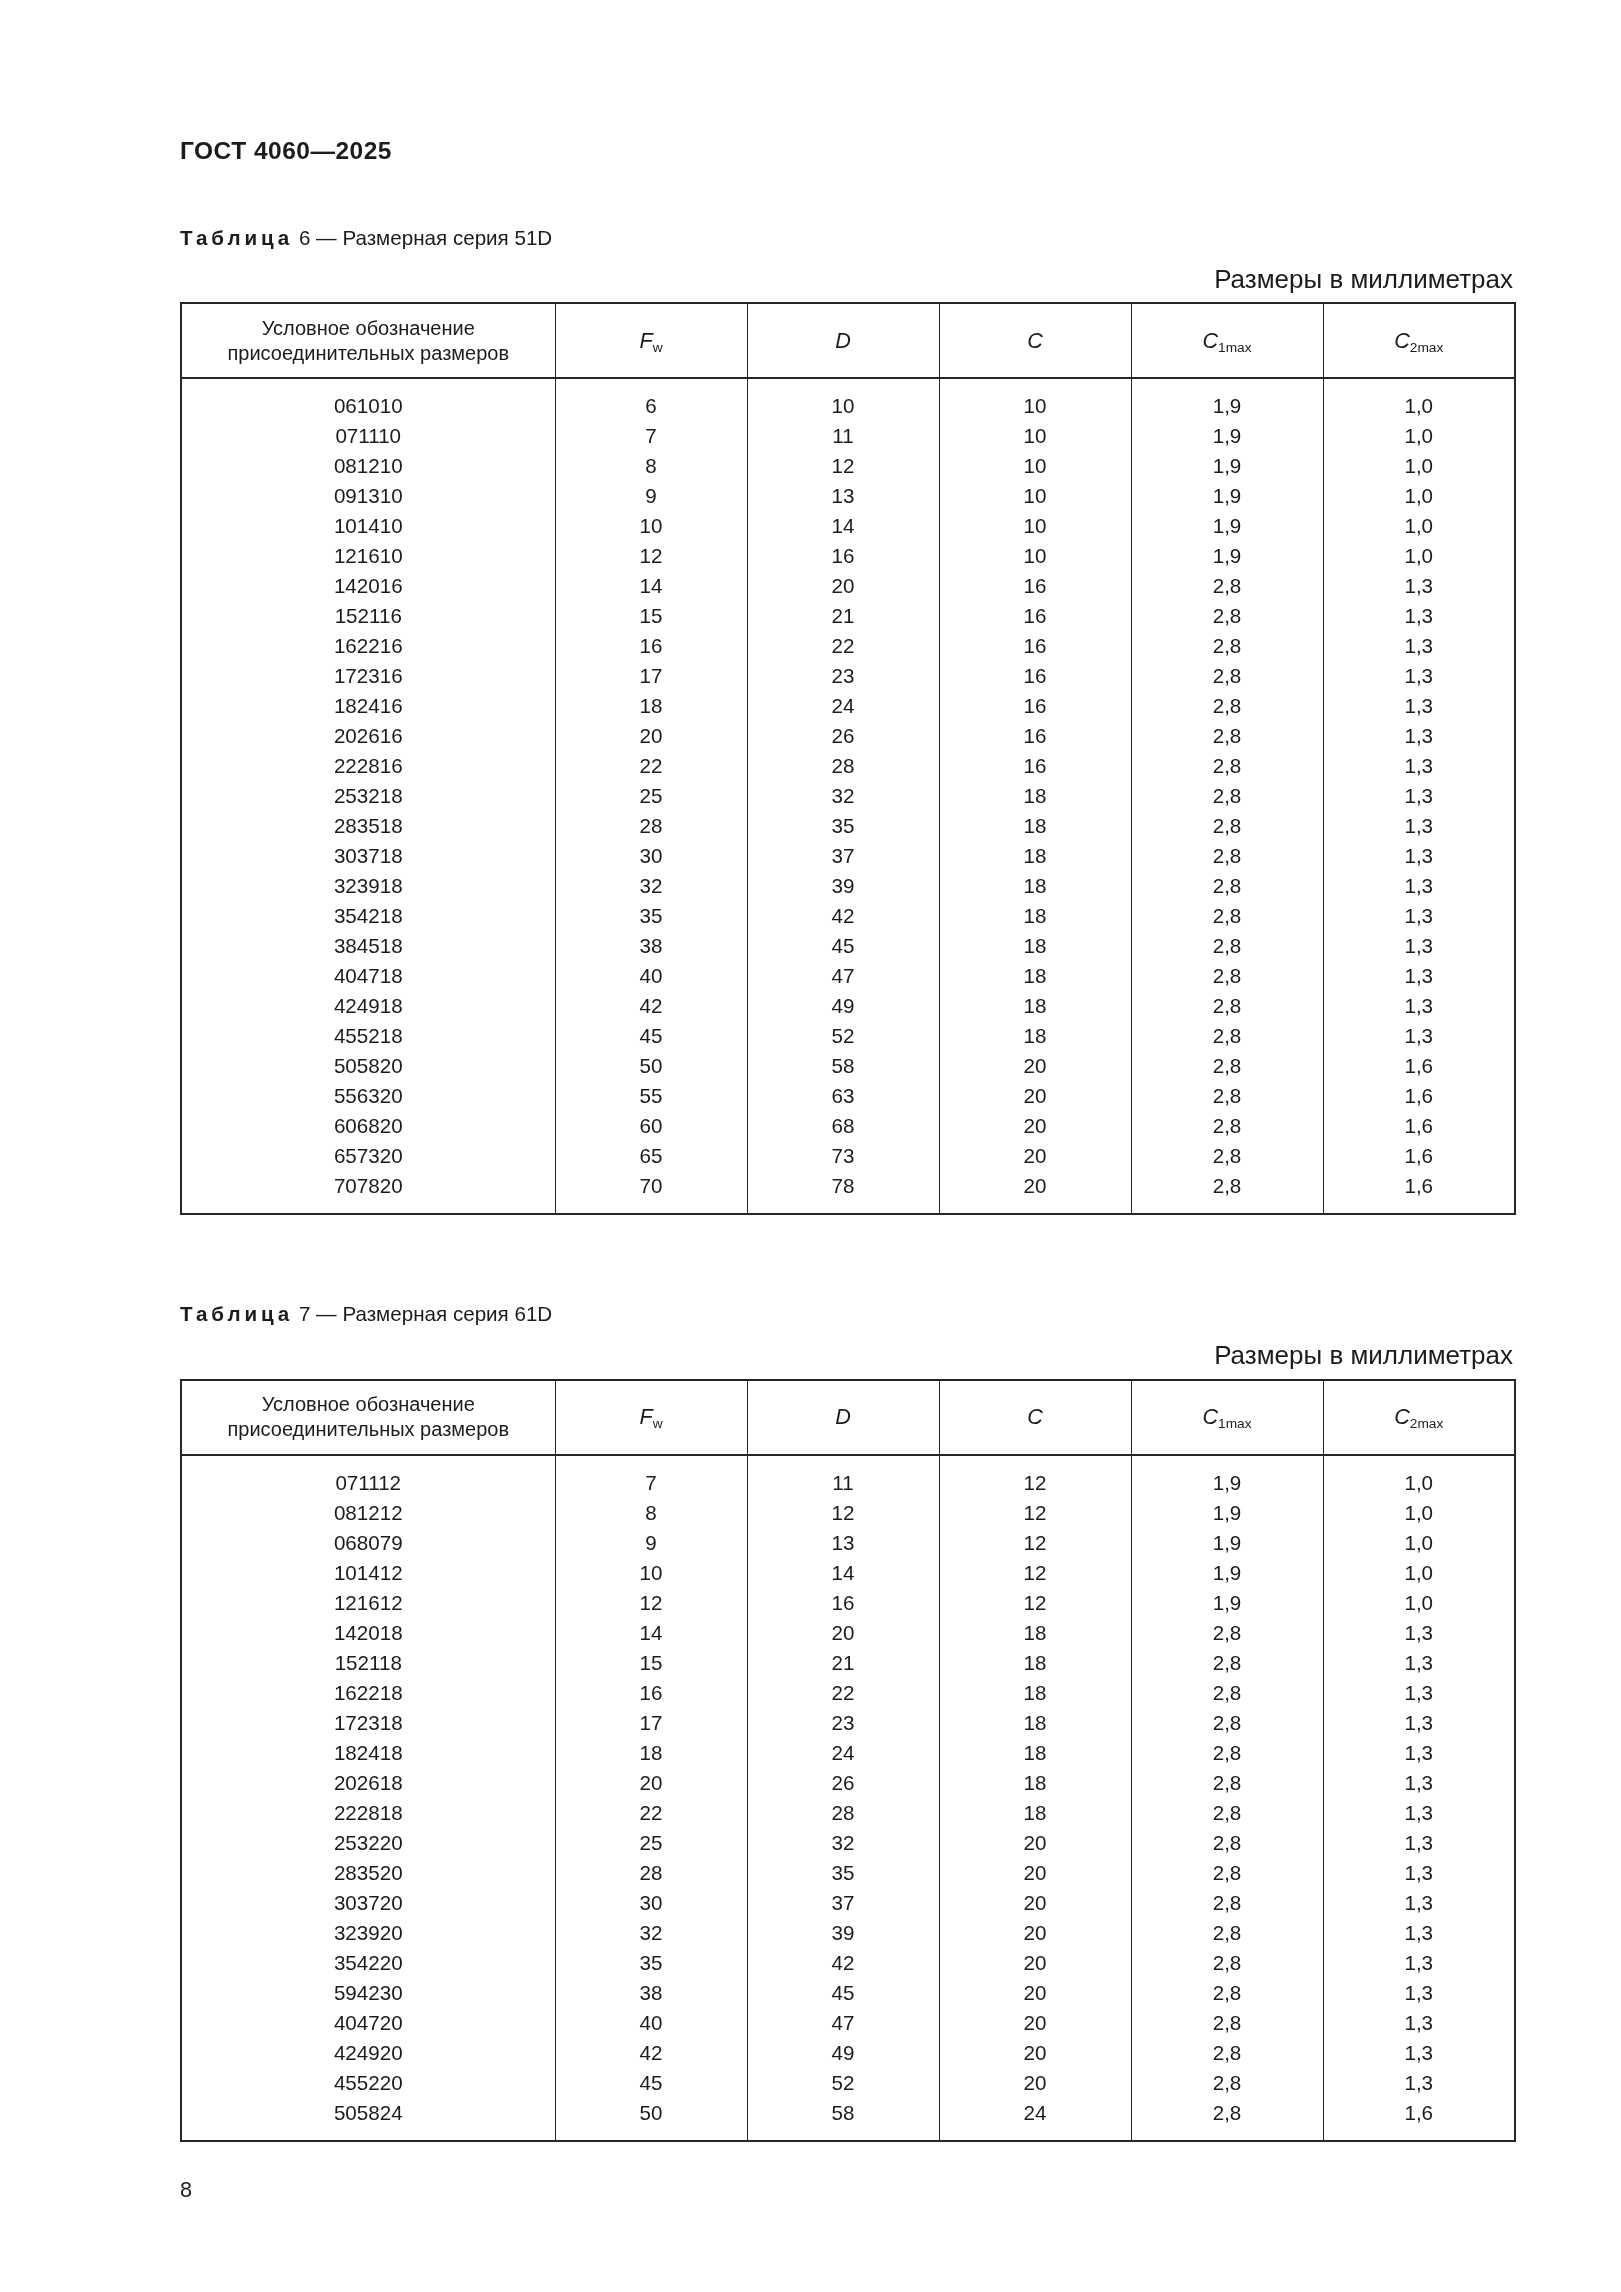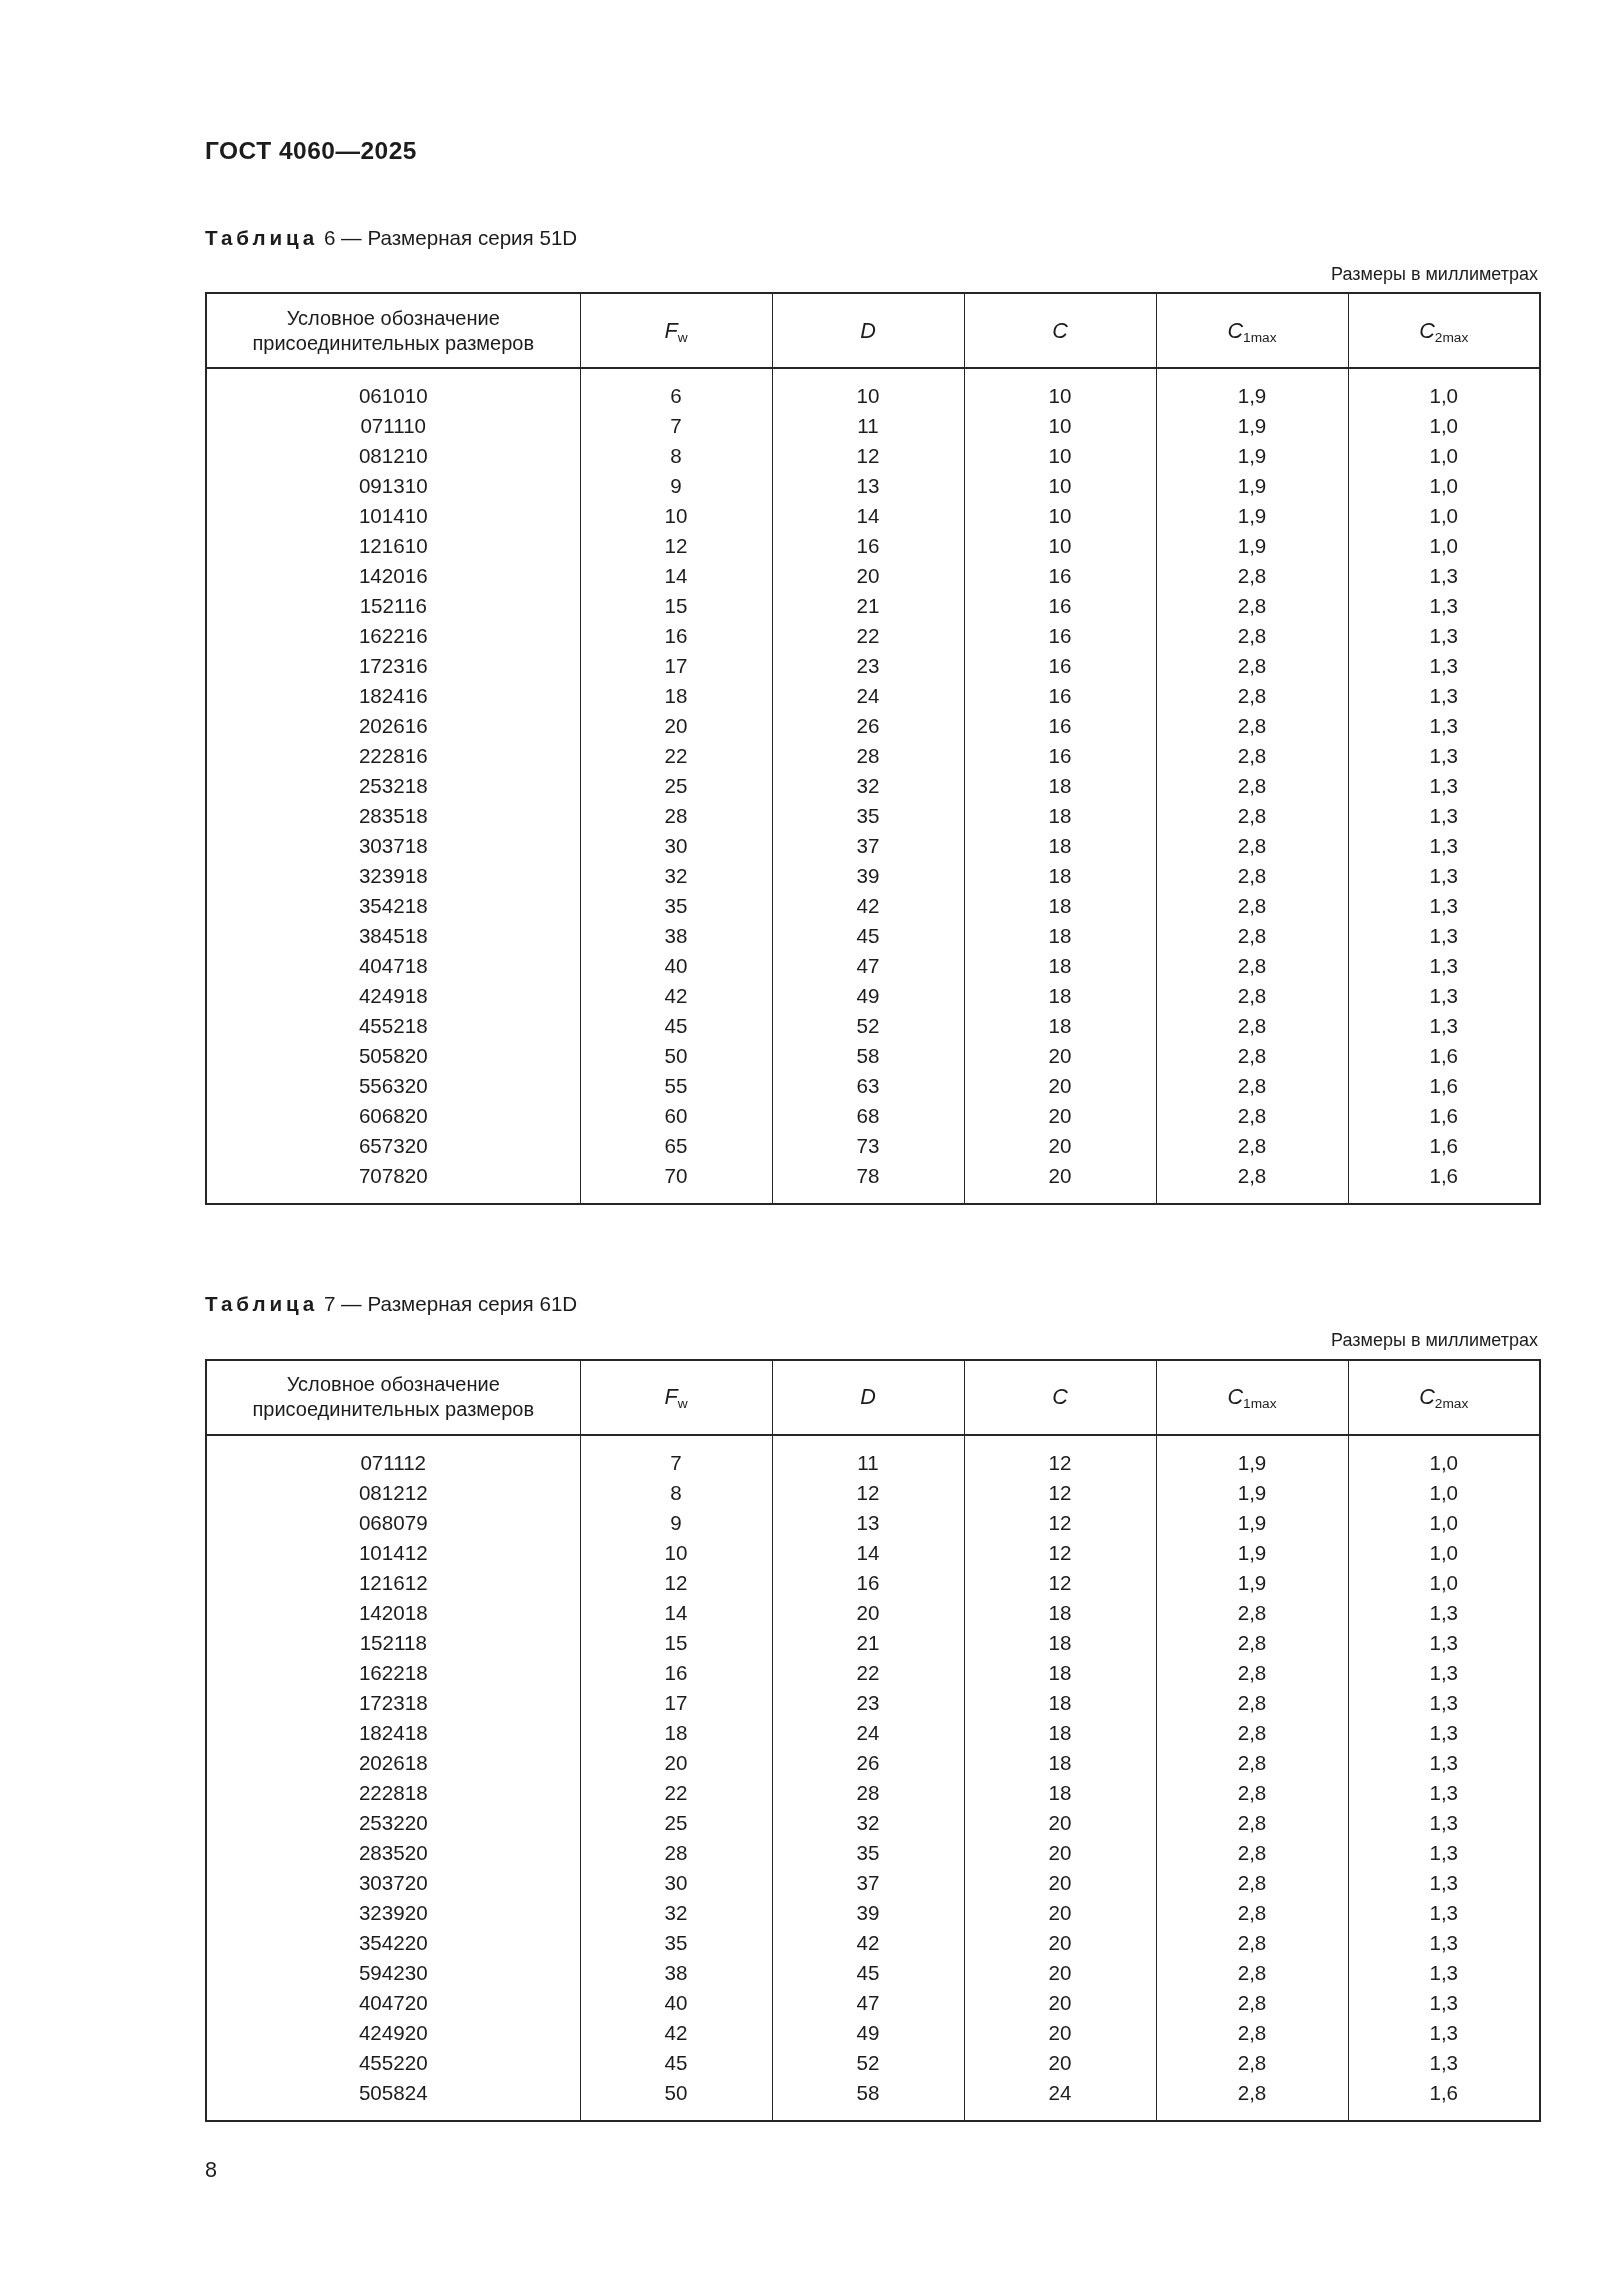--- a/index.html
+++ b/index.html
@@ -14,41 +14,41 @@
     height: 2293px;
     margin: 0 auto;
     background: #ffffff;
     box-sizing: border-box;
     font-family: "Liberation Sans", sans-serif;
     color: #1c1c1c;
     overflow: hidden;
   }
   .content {
     position: absolute;
-    left: 205px;
+    left: 180px;
     top: 0;
     width: 1335px;
   }
   .doc-header {
     margin-top: 137px;
     font-size: 24.5px;
     font-weight: bold;
     letter-spacing: 0.5px;
   }
   .table-caption {
     margin-top: 61px;
     font-size: 20.6px;
   }
   .table-caption .cap-label {
     letter-spacing: 3.9px;
     font-weight: bold;
   }
   .units-note {
     text-align: right;
-    font-size: 18px;
+    font-size: 26px;
     margin: 13.7px 2px 7.8px 0;
   }
   table.gost {
     border-collapse: collapse;
     table-layout: fixed;
     width: 1335px;
     border: 2px solid #262626;
   }
   table.gost col.c-des { width: 374px; }
   table.gost col.c-num { width: 192px; }

